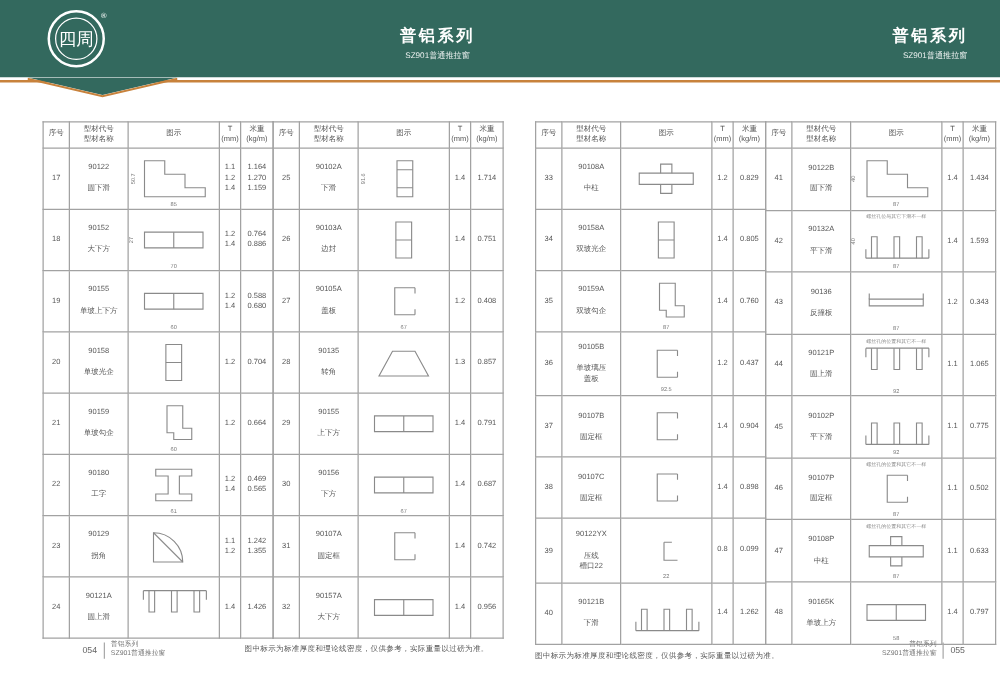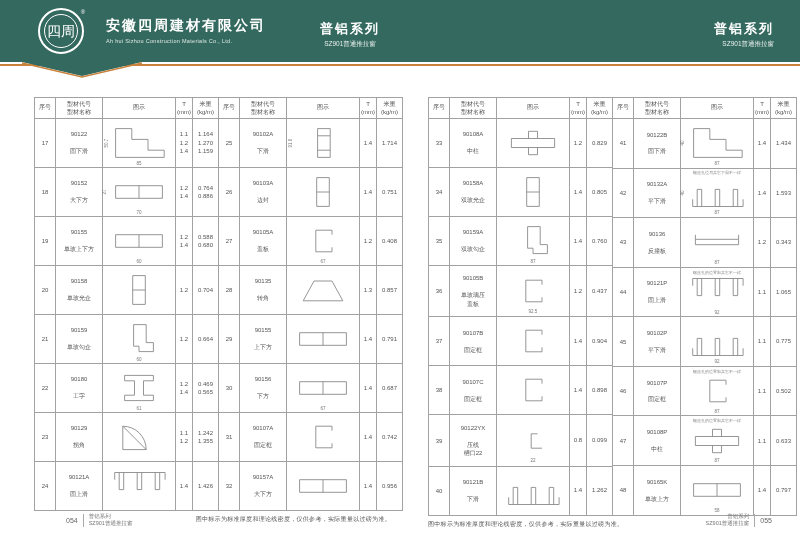--- a/index.html
+++ b/index.html
@@ -53,24 +53,20 @@
 </head>
 <body>
 
 <div class="hdr">
   <svg class="logo" viewBox="0 0 52 52">
     <circle cx="25" cy="26" r="22" fill="none" stroke="#ffffff" stroke-width="2"></circle>
     <circle cx="25" cy="26" r="16.5" fill="none" stroke="#ffffff" stroke-width="1"></circle>
     <text x="25" y="31" font-size="14" fill="#ffffff" text-anchor="middle">四周</text>
     <text x="47" y="9" font-size="6" fill="#ffffff" text-anchor="middle">®</text>
   </svg>
-  <div class="company">
-    <div class="cn">安徽四周建材有限公司</div>
-    <div class="en">Ah hui Sizhou Construction Materials Co., Ltd.</div>
-  </div>
   <div class="series center">
     <div class="t1">普铝系列</div>
     <div class="t2">SZ901普通推拉窗</div>
   </div>
   <div class="series right">
     <div class="t1">普铝系列</div>
     <div class="t2">SZ901普通推拉窗</div>
   </div>
 </div>
 <div class="rule-gap"></div>

